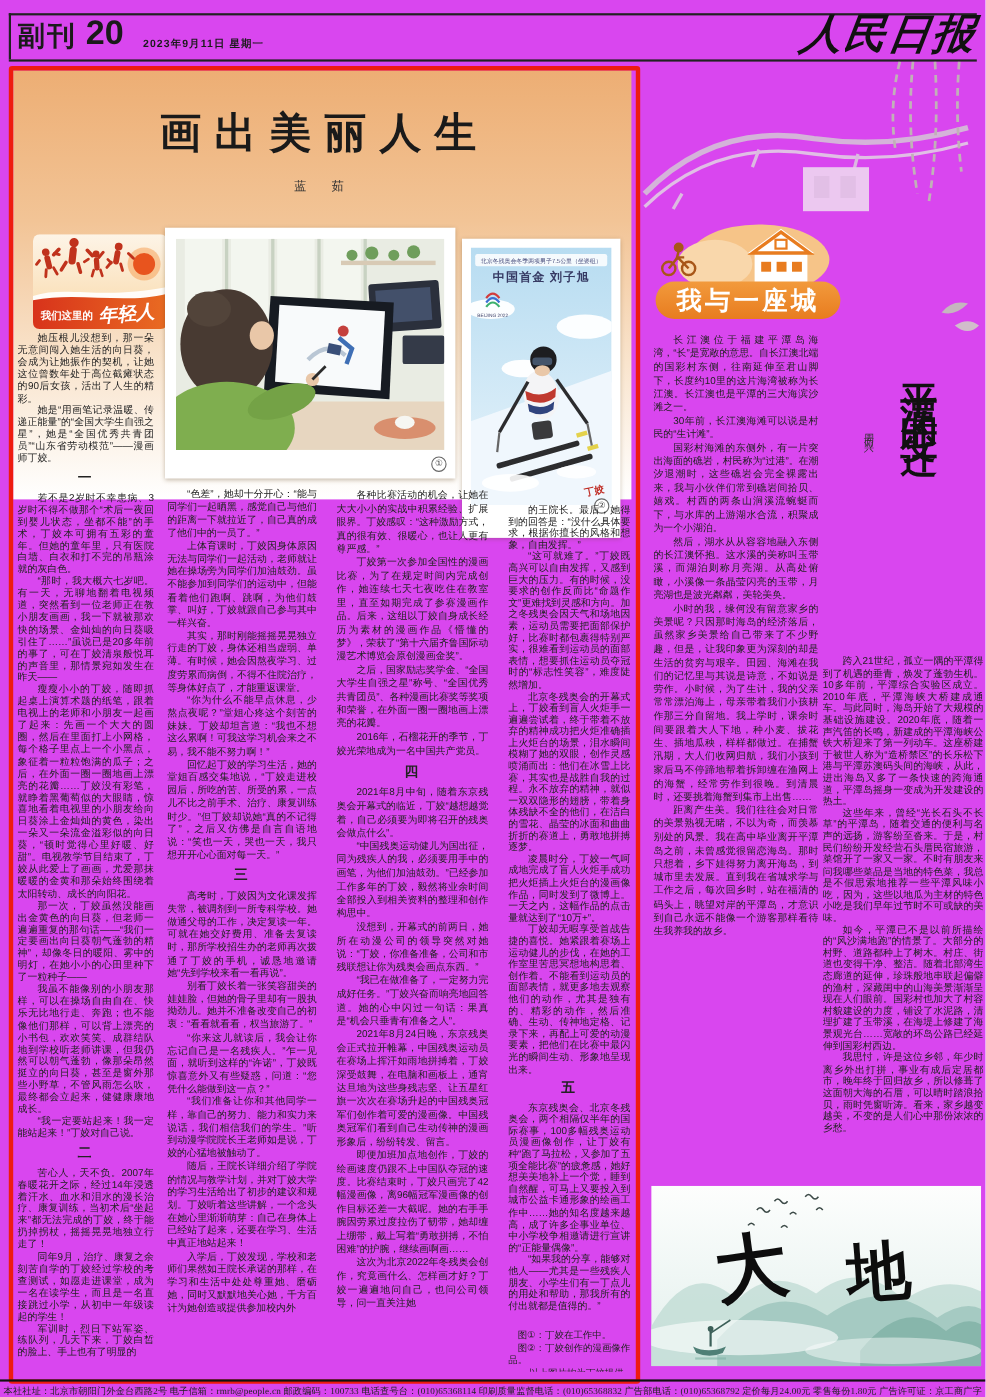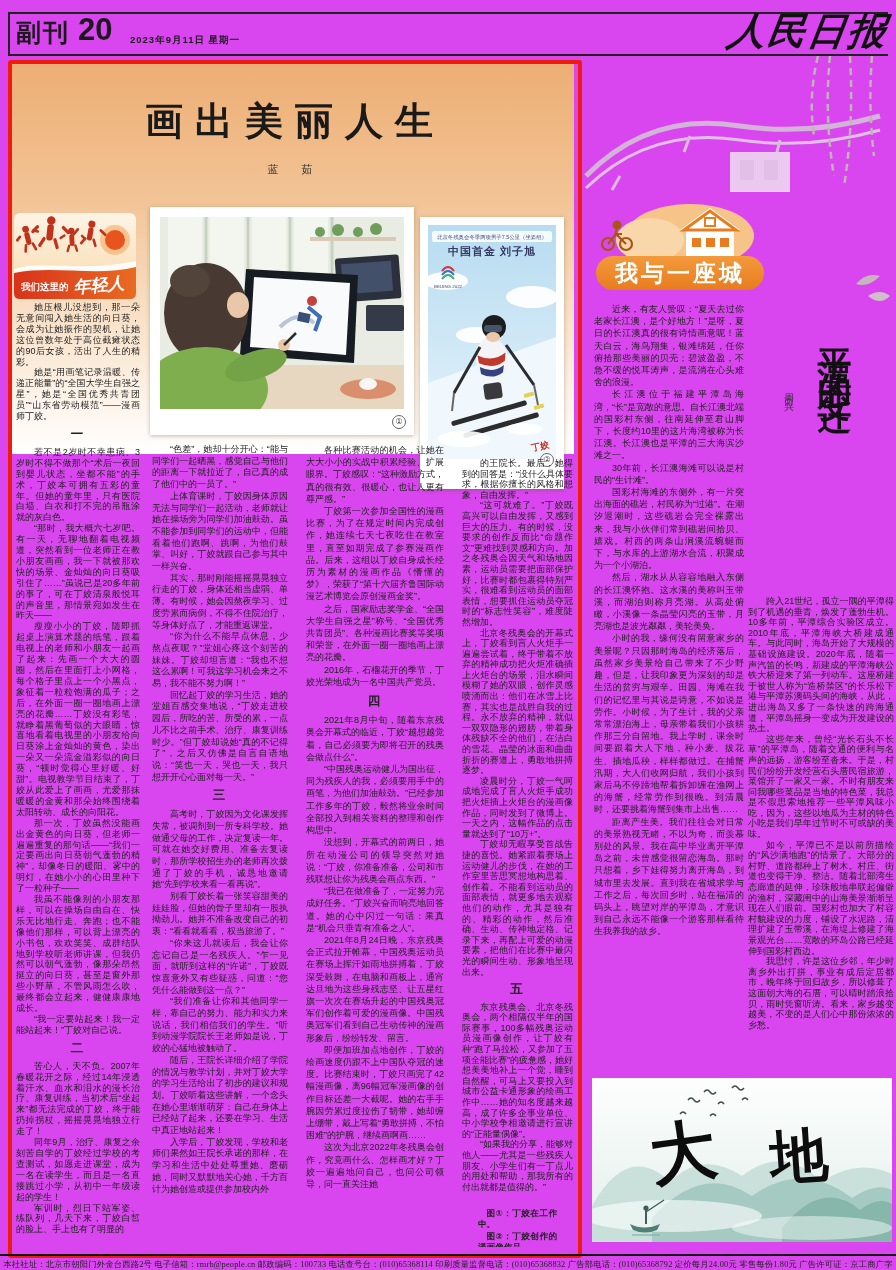--- a/index.html
+++ b/index.html
@@ -17,36 +17,36 @@
   #red-box{left:8px;top:60px;width:566px;height:1190px;border:4px solid #ee1b10;border-radius:3px;}
   #main-grad{left:12px;top:64px;width:562px;height:390px;
      background:linear-gradient(180deg,#edae74 0%,#f2c496 35%,#f9e4cd 68%,#ffffff 100%);}
   #main-title{left:60px;top:96px;width:470px;text-align:center;font-size:38px;font-weight:900;
      letter-spacing:12px;font-family:"DejaVu Sans",sans-serif;}
   #main-author{left:60px;top:162px;width:470px;text-align:center;font-size:11px;letter-spacing:10px;color:#333;}
   
   .col{position:absolute;overflow:hidden;font-size:9px;text-align:justify;color:#222;}
   .para{margin:0;text-indent:2em;}
   .sec-marker{text-align:center;font-weight:900;font-size:12.5px;margin:7px 0;letter-spacing:2px;}
-  .cap{margin:1px 16px;font-weight:700;text-indent:1em;}
+  .cap{margin:1px 0;font-weight:400;text-indent:1em;}
   .cap-right{text-align:right;text-indent:0;padding-right:6px;}
   
   .photo-frame{position:absolute;background:#fff;box-shadow:0 1px 4px rgba(90,60,20,.35);}
   .circ{position:absolute;width:12px;height:12px;border:1px solid #666;border-radius:50%;
         font-size:8px;line-height:12px;text-align:center;color:#444;background:#fff;}
   
   #city-title{position:absolute;writing-mode:vertical-rl;font-size:34px;font-weight:900;
       letter-spacing:12px;font-family:"DejaVu Sans",sans-serif;color:#111;}
   #city-author{position:absolute;writing-mode:vertical-rl;font-size:9.5px;letter-spacing:4px;color:#333;}
   
   .dadi-char{position:absolute;font-family:"DejaVu Serif",serif;font-weight:900;color:#0d0d0d;}
   #footer-line{left:0;top:1254px;width:896px;height:2px;background:#111;}
   #footer-text{left:0;top:1259px;width:896px;text-align:center;font-size:8.3px;
       font-family:"Liberation Serif",serif;color:#222;letter-spacing:0.2px;}
-  #badge1-wrap{left:14px;top:213px;width:122px;height:86px;}
+  #badge1-wrap{left:30px;top:213px;width:122px;height:86px;}
   #badge2-wrap{left:592px;top:196px;width:176px;height:100px;}
   #deco-tr{left:580px;top:56px;width:312px;height:260px;opacity:.75;}
   #dadi-wrap{left:592px;top:1078px;width:300px;height:164px;}
 </style>
 </head>
 <body>
 
 <div id="page">
 
   <div class="rule" style="left:8px;top:12px;width:880px;height:1.5px;"></div>
@@ -322,21 +322,20 @@
         <path d="M16,48 l8,-10 l10,10 M24,38 l6,0"></path>
         <circle cx="25" cy="29" r="3.4" fill="#a85618"></circle>
         <path d="M25,32 l-2,8"></path>
       </g>
       <rect x="4" y="60" width="168" height="34" rx="17" fill="url(#b2band)"></rect>
       <text x="88" y="85" font-size="23" font-weight="bold" fill="#ffffff" text-anchor="middle" letter-spacing="3">我与一座城</text>
     </svg>
   </div>
 
   <div class="col" style="left:594px;top:303px;width:150px;height:775px;line-height:12.2px;">
-      <p class="para">近来，有友人赞叹：“夏天去过你老家长江澳，是个好地方！”是呀，夏日的长江澳真的很有诗情画意呢！蓝天白云，海鸟翔集，银滩绵延，任你俯拾那些美丽的贝壳；碧波盈盈，不急不缓的悦耳涛声，是流淌在心头难舍的浪漫。</p>
       <p class="para">长江澳位于福建平潭岛海湾，“长”是宽敞的意思。自长江澳北端的国彩村东侧，往南延伸至君山脚下，长度约10里的这片海湾被称为长江澳。长江澳也是平潭的三大海滨沙滩之一。</p>
       <p class="para">30年前，长江澳海滩可以说是村民的“生计滩”。</p>
       <p class="para">国彩村海滩的东侧外，有一片突出海面的礁岩，村民称为“过港”。在潮汐退潮时，这些礁岩会完全裸露出来，我与小伙伴们常到礁岩间拾贝、嬉戏。村西的两条山涧溪流蜿蜒而下，与水库的上游湖水合流，积聚成为一个小湖泊。</p>
       <p class="para">然后，湖水从从容容地融入东侧的长江澳怀抱。这水溪的美称叫玉带溪，而湖泊则称月亮湖。从高处俯瞰，小溪像一条晶莹闪亮的玉带，月亮湖也是波光粼粼，美轮美奂。</p>
       <p class="para">小时的我，缘何没有留意家乡的美景呢？只因那时海岛的经济落后，虽然家乡美景给自己带来了不少野趣，但是，让我印象更为深刻的却是生活的贫穷与艰辛。田园、海滩在我们的记忆里与其说是诗意，不如说是劳作。小时候，为了生计，我的父亲常常漂泊海上，母亲带着我们小孩耕作那三分自留地。我上学时，课余时间要跟着大人下地，种小麦、拔花生、插地瓜秧，样样都做过。在捕蟹汛期，大人们收网归航，我们小孩到家后马不停蹄地帮着拆卸缠在渔网上的海蟹，经常劳作到很晚。到清晨时，还要挑着海蟹到集市上出售……</p>
       <p class="para">距离产生美。我们往往会对日常的美景熟视无睹，不以为奇，而羡慕别处的风景。我在高中毕业离开平潭岛之前，未曾感觉很留恋海岛。那时只想着，乡下娃得努力离开海岛，到城市里去发展。直到我在省城求学与工作之后，每次回乡时，站在福清的码头上，眺望对岸的平潭岛，才意识到自己永远不能像一个游客那样看待生我养我的故乡。</p>
     </div>
 
   <div id="city-author" style="left:782px;top:386px;">周而兴</div>
   <div id="city-title" style="left:812px;top:322px;">平潭的变迁</div>

